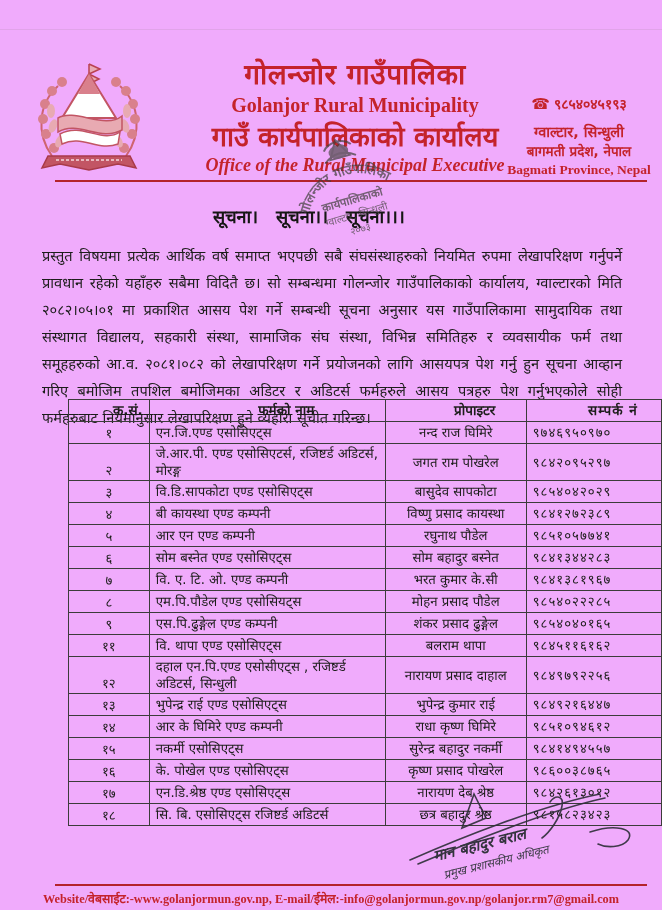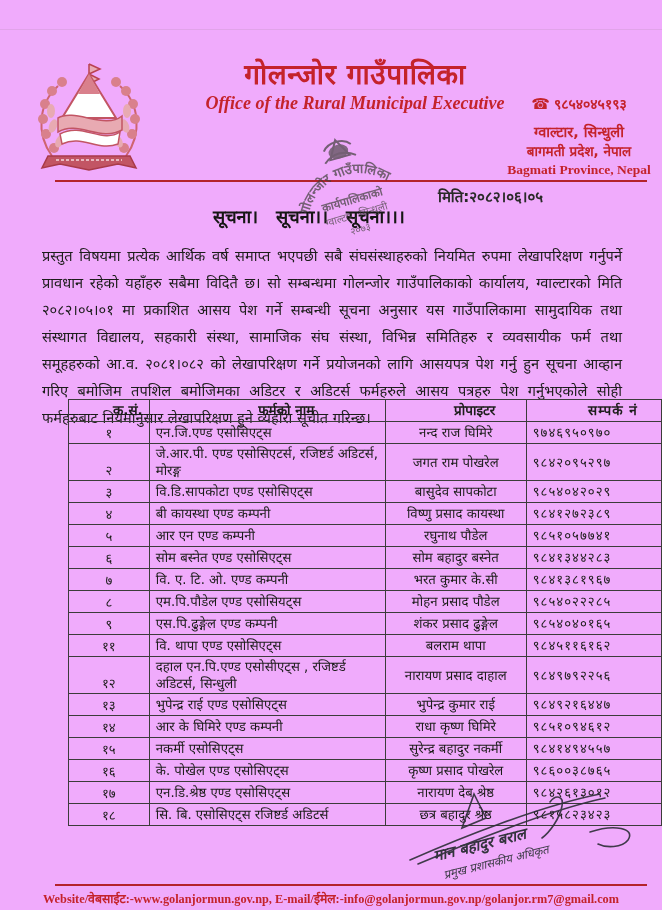--- a/index.html
+++ b/index.html
@@ -102,34 +102,35 @@
       <path d="M28,62 C45,52 75,74 92,60 L92,74 C70,86 48,64 28,76 Z" fill="#e8aab2" stroke="#c25564" stroke-width="1.5"></path>
       <path d="M30,78 C52,66 72,88 90,76 L88,88 C68,96 52,78 32,88 Z" fill="#fff" stroke="#c25564" stroke-width="1.5"></path>
 
       <path d="M18,100 L100,100 L106,112 L88,108 L59,114 L30,108 L12,112 Z" fill="#c25564" stroke="#a93a49" stroke-width="1.5"></path>
       <path d="M26,104 L92,104" stroke="#f4d9dc" stroke-width="1.5" stroke-dasharray="3 2" fill="none"></path>
     </svg>
   </div>
 
   <div class="hdr-center">
     <div class="t-np">गोलन्जोर गाउँपालिका</div>
+    <div class="t-en">Golanjor Rural Municipality</div>
+    <div class="s-np">गाउँ कार्यपालिकाको कार्यालय</div>
     <div class="s-en">Office of the Rural Municipal Executive</div>
   </div>
 
   <div class="hdr-right">
     <div class="phone-line">
       <span class="phone-ico">☎</span><span>९८५४०४५१९३</span>
     </div>
     <div class="adr-np">ग्वाल्टार, सिन्धुली</div>
     <div class="adr-np" style="font-size:13.5px">बागमती प्रदेश, नेपाल</div>
     <div class="adr-en">Bagmati Province, Nepal</div>
   </div>
 
   <div class="red-rule"></div>
-  <div class="date-line">मिति:२०८२।०६।०५</div>
 
   <div class="stamp">
     <svg viewBox="0 0 148 132" width="148" height="132">
       <g transform="rotate(-16 74 66)" fill="#3f3f3a" opacity="0.85">
         <defs>
             <path id="arcTop" d="M 24,86 A 52,52 0 0 1 124,86"></path>
           </defs>
 
         <g stroke="#3f3f3a" stroke-width="2" fill="none">
           <path d="M74,12 L84,30 L64,30 Z"></path>

